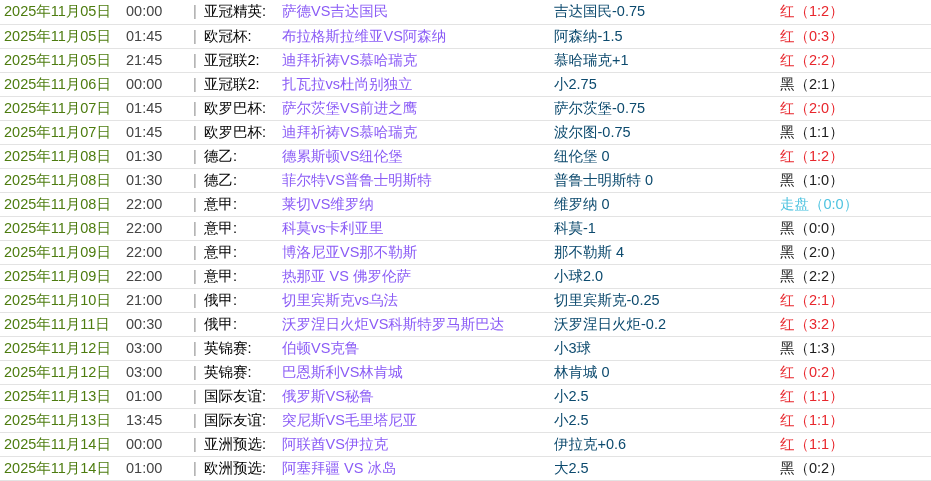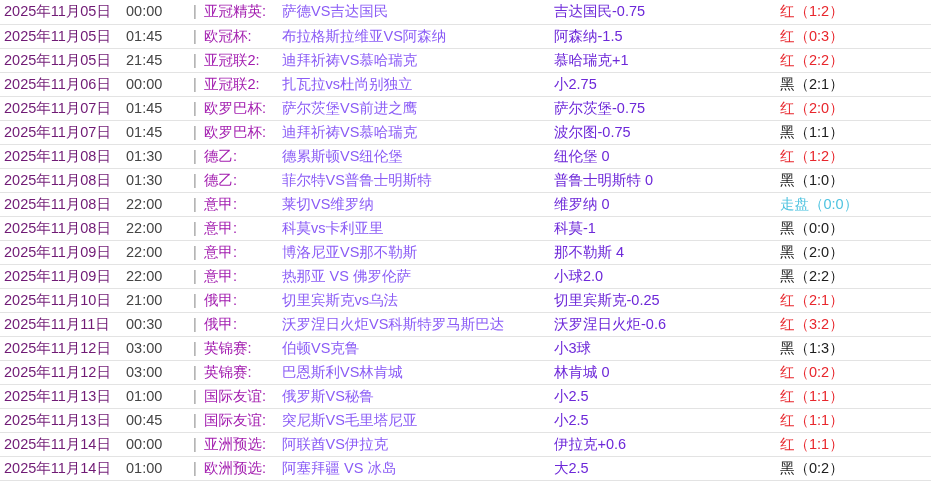--- a/index.html
+++ b/index.html
@@ -24,26 +24,26 @@
   }
   #table td {
     border-bottom: 1px solid #e3e3e3;
     padding: 0 0 0 4px;
     font-size: 14.5px;
     line-height: 23px;
     white-space: nowrap;
     overflow: hidden;
     vertical-align: middle;
   }
-  .c-date   { width: 118px; color: #701a75; margin-top: 24px; }
+  .c-date   { width: 118px; color: #4d7c0f; margin-top: 24px; }
   .c-time   { width: 60px;  color: #444444; }
   .c-sep    { width: 10px;  color: #999999; padding: 0; text-align: center; }
-  .c-league { width: 74px;  color: #a21caf; }
+  .c-league { width: 74px;  color: #000000; }
   .c-match  { width: 268px; color: #8b5cf6; }
-  .c-hand   { width: 222px; color: #6d28d9; margin-top: 8px; }
+  .c-hand   { width: 222px; color: #0c4a6e; margin-top: 8px; }
   .c-res    { width: 170px; padding-left: 16px; }
   .res-red   { color: #e8262c; }
   .res-black { color: #1c1c1c; }
   .res-blue  { color: #4ec3e0; }
 </style>
 </head>
 <body>
 
 <table id="table">
   <tbody>
@@ -163,21 +163,21 @@
         <td class="c-match">切里宾斯克vs乌法</td>
         <td class="c-hand">切里宾斯克-0.25</td>
         <td class="c-res res-red">红（2:1）</td>
       </tr>
       <tr>
         <td class="c-date">2025年11月11日</td>
         <td class="c-time">00:30</td>
         <td class="c-sep">|</td>
         <td class="c-league">俄甲:</td>
         <td class="c-match">沃罗涅日火炬VS科斯特罗马斯巴达</td>
-        <td class="c-hand">沃罗涅日火炬-0.6</td>
+        <td class="c-hand">沃罗涅日火炬-0.2</td>
         <td class="c-res res-red">红（3:2）</td>
       </tr>
       <tr>
         <td class="c-date">2025年11月12日</td>
         <td class="c-time">03:00</td>
         <td class="c-sep">|</td>
         <td class="c-league">英锦赛:</td>
         <td class="c-match">伯顿VS克鲁</td>
         <td class="c-hand">小3球</td>
         <td class="c-res res-black">黑（1:3）</td>
@@ -195,21 +195,21 @@
         <td class="c-date">2025年11月13日</td>
         <td class="c-time">01:00</td>
         <td class="c-sep">|</td>
         <td class="c-league">国际友谊:</td>
         <td class="c-match">俄罗斯VS秘鲁</td>
         <td class="c-hand">小2.5</td>
         <td class="c-res res-red">红（1:1）</td>
       </tr>
       <tr>
         <td class="c-date">2025年11月13日</td>
-        <td class="c-time">00:45</td>
+        <td class="c-time">13:45</td>
         <td class="c-sep">|</td>
         <td class="c-league">国际友谊:</td>
         <td class="c-match">突尼斯VS毛里塔尼亚</td>
         <td class="c-hand">小2.5</td>
         <td class="c-res res-red">红（1:1）</td>
       </tr>
       <tr>
         <td class="c-date">2025年11月14日</td>
         <td class="c-time">00:00</td>
         <td class="c-sep">|</td>

